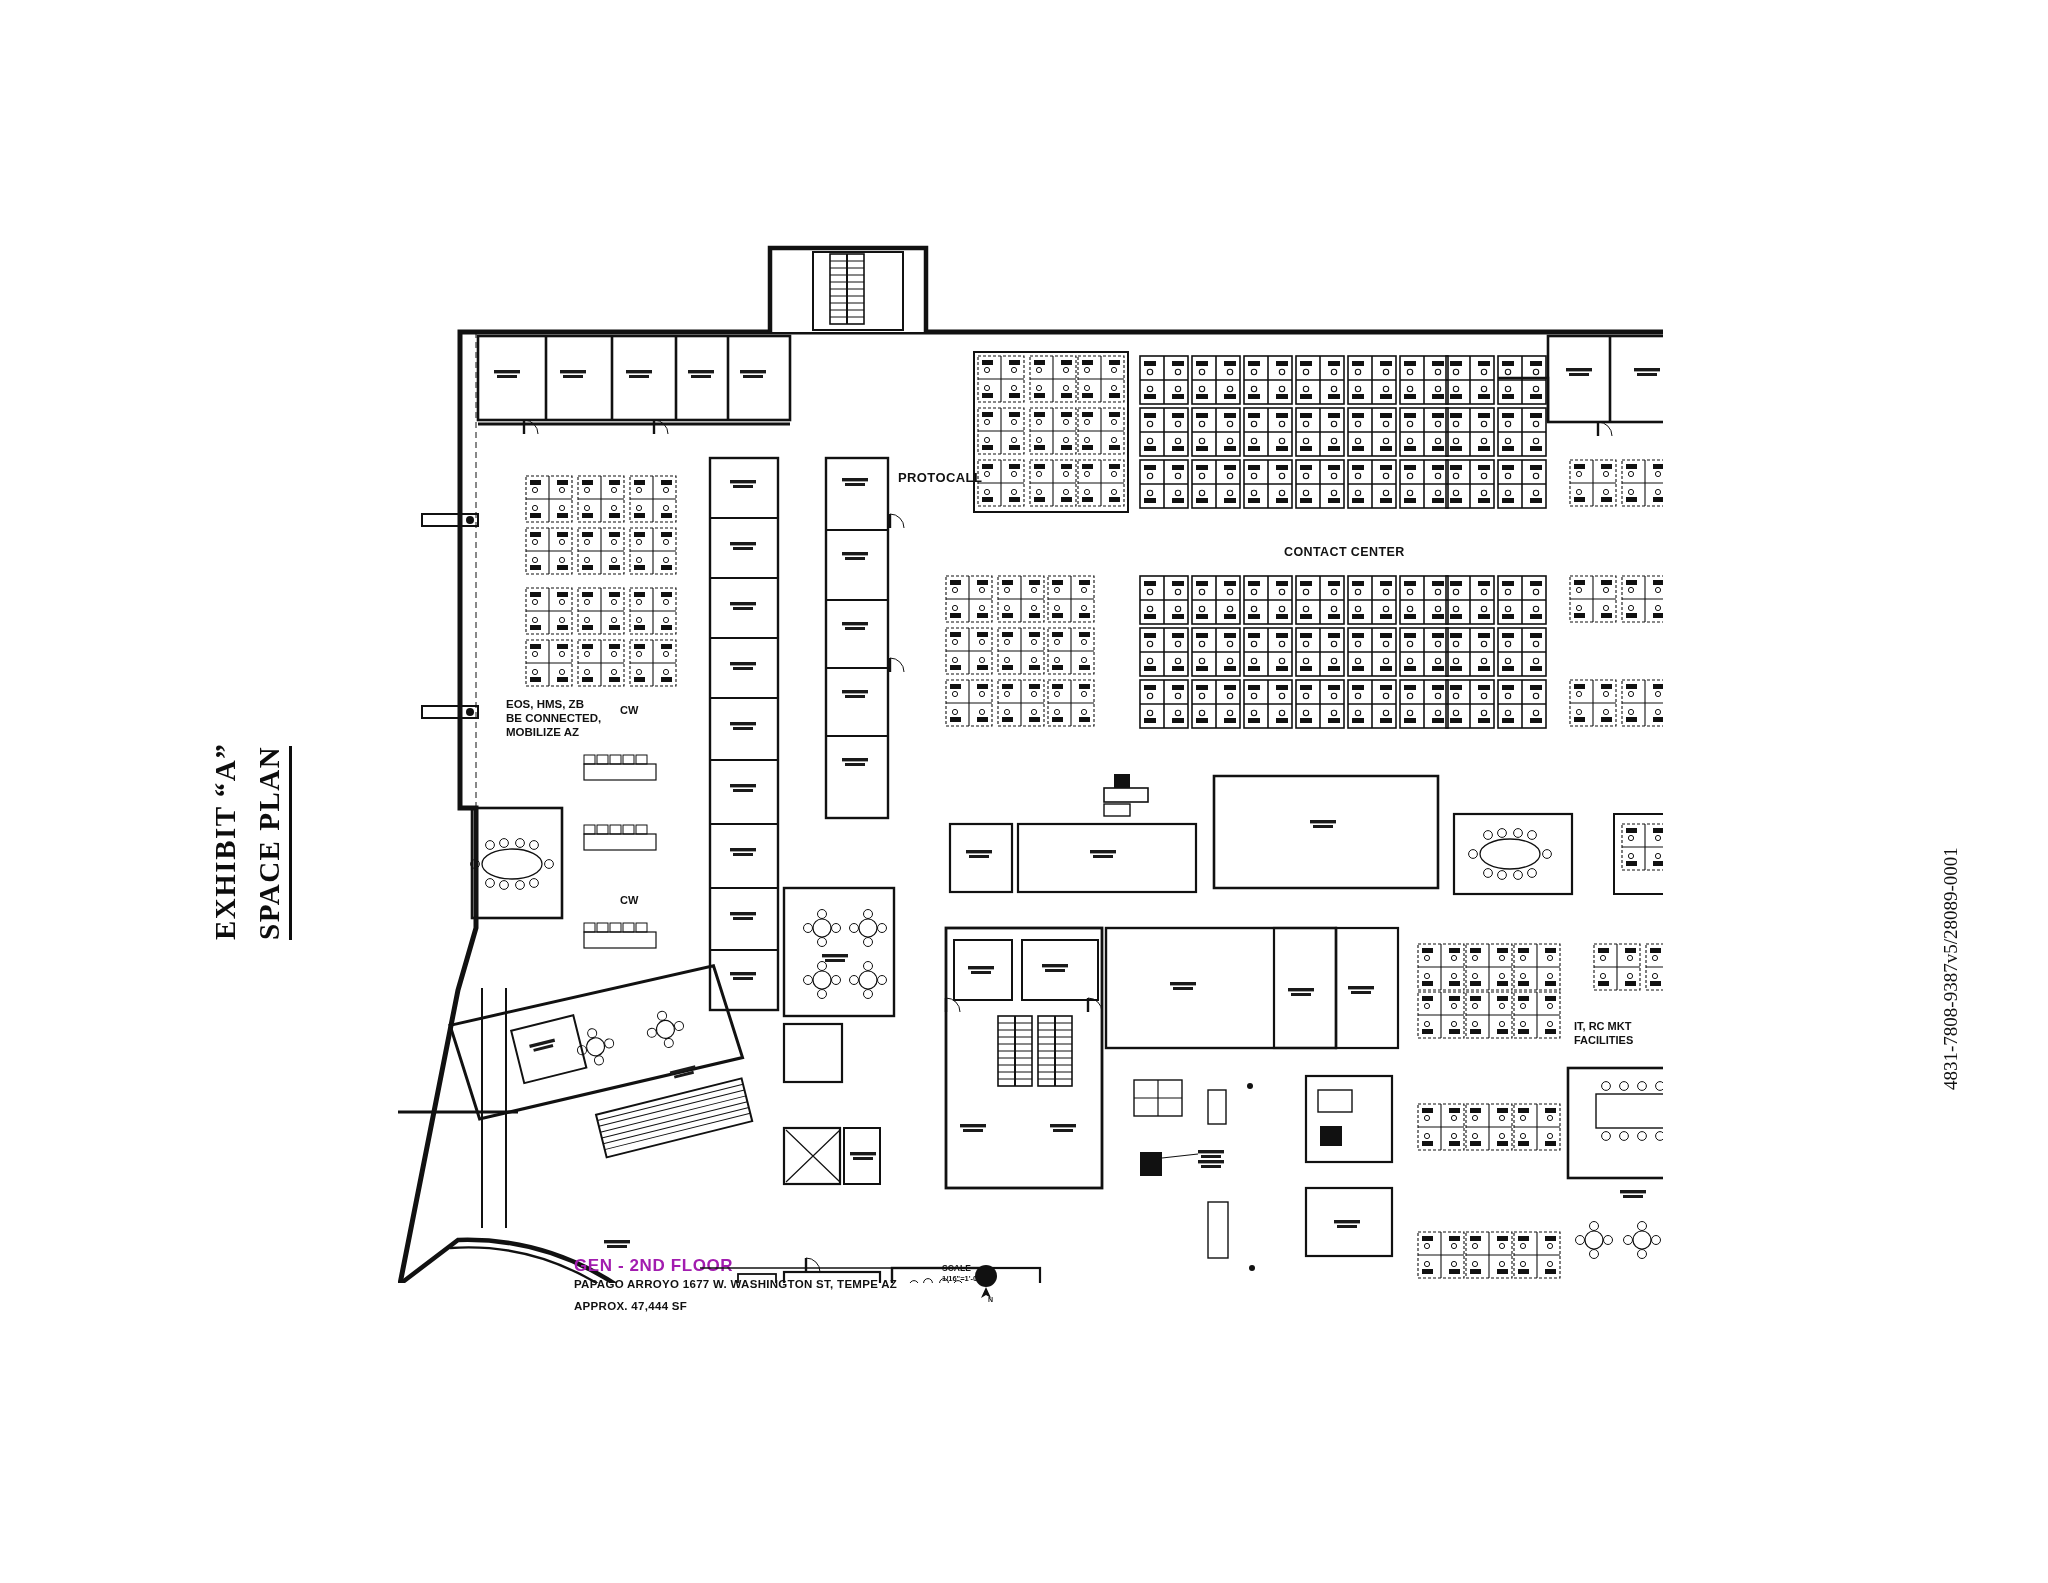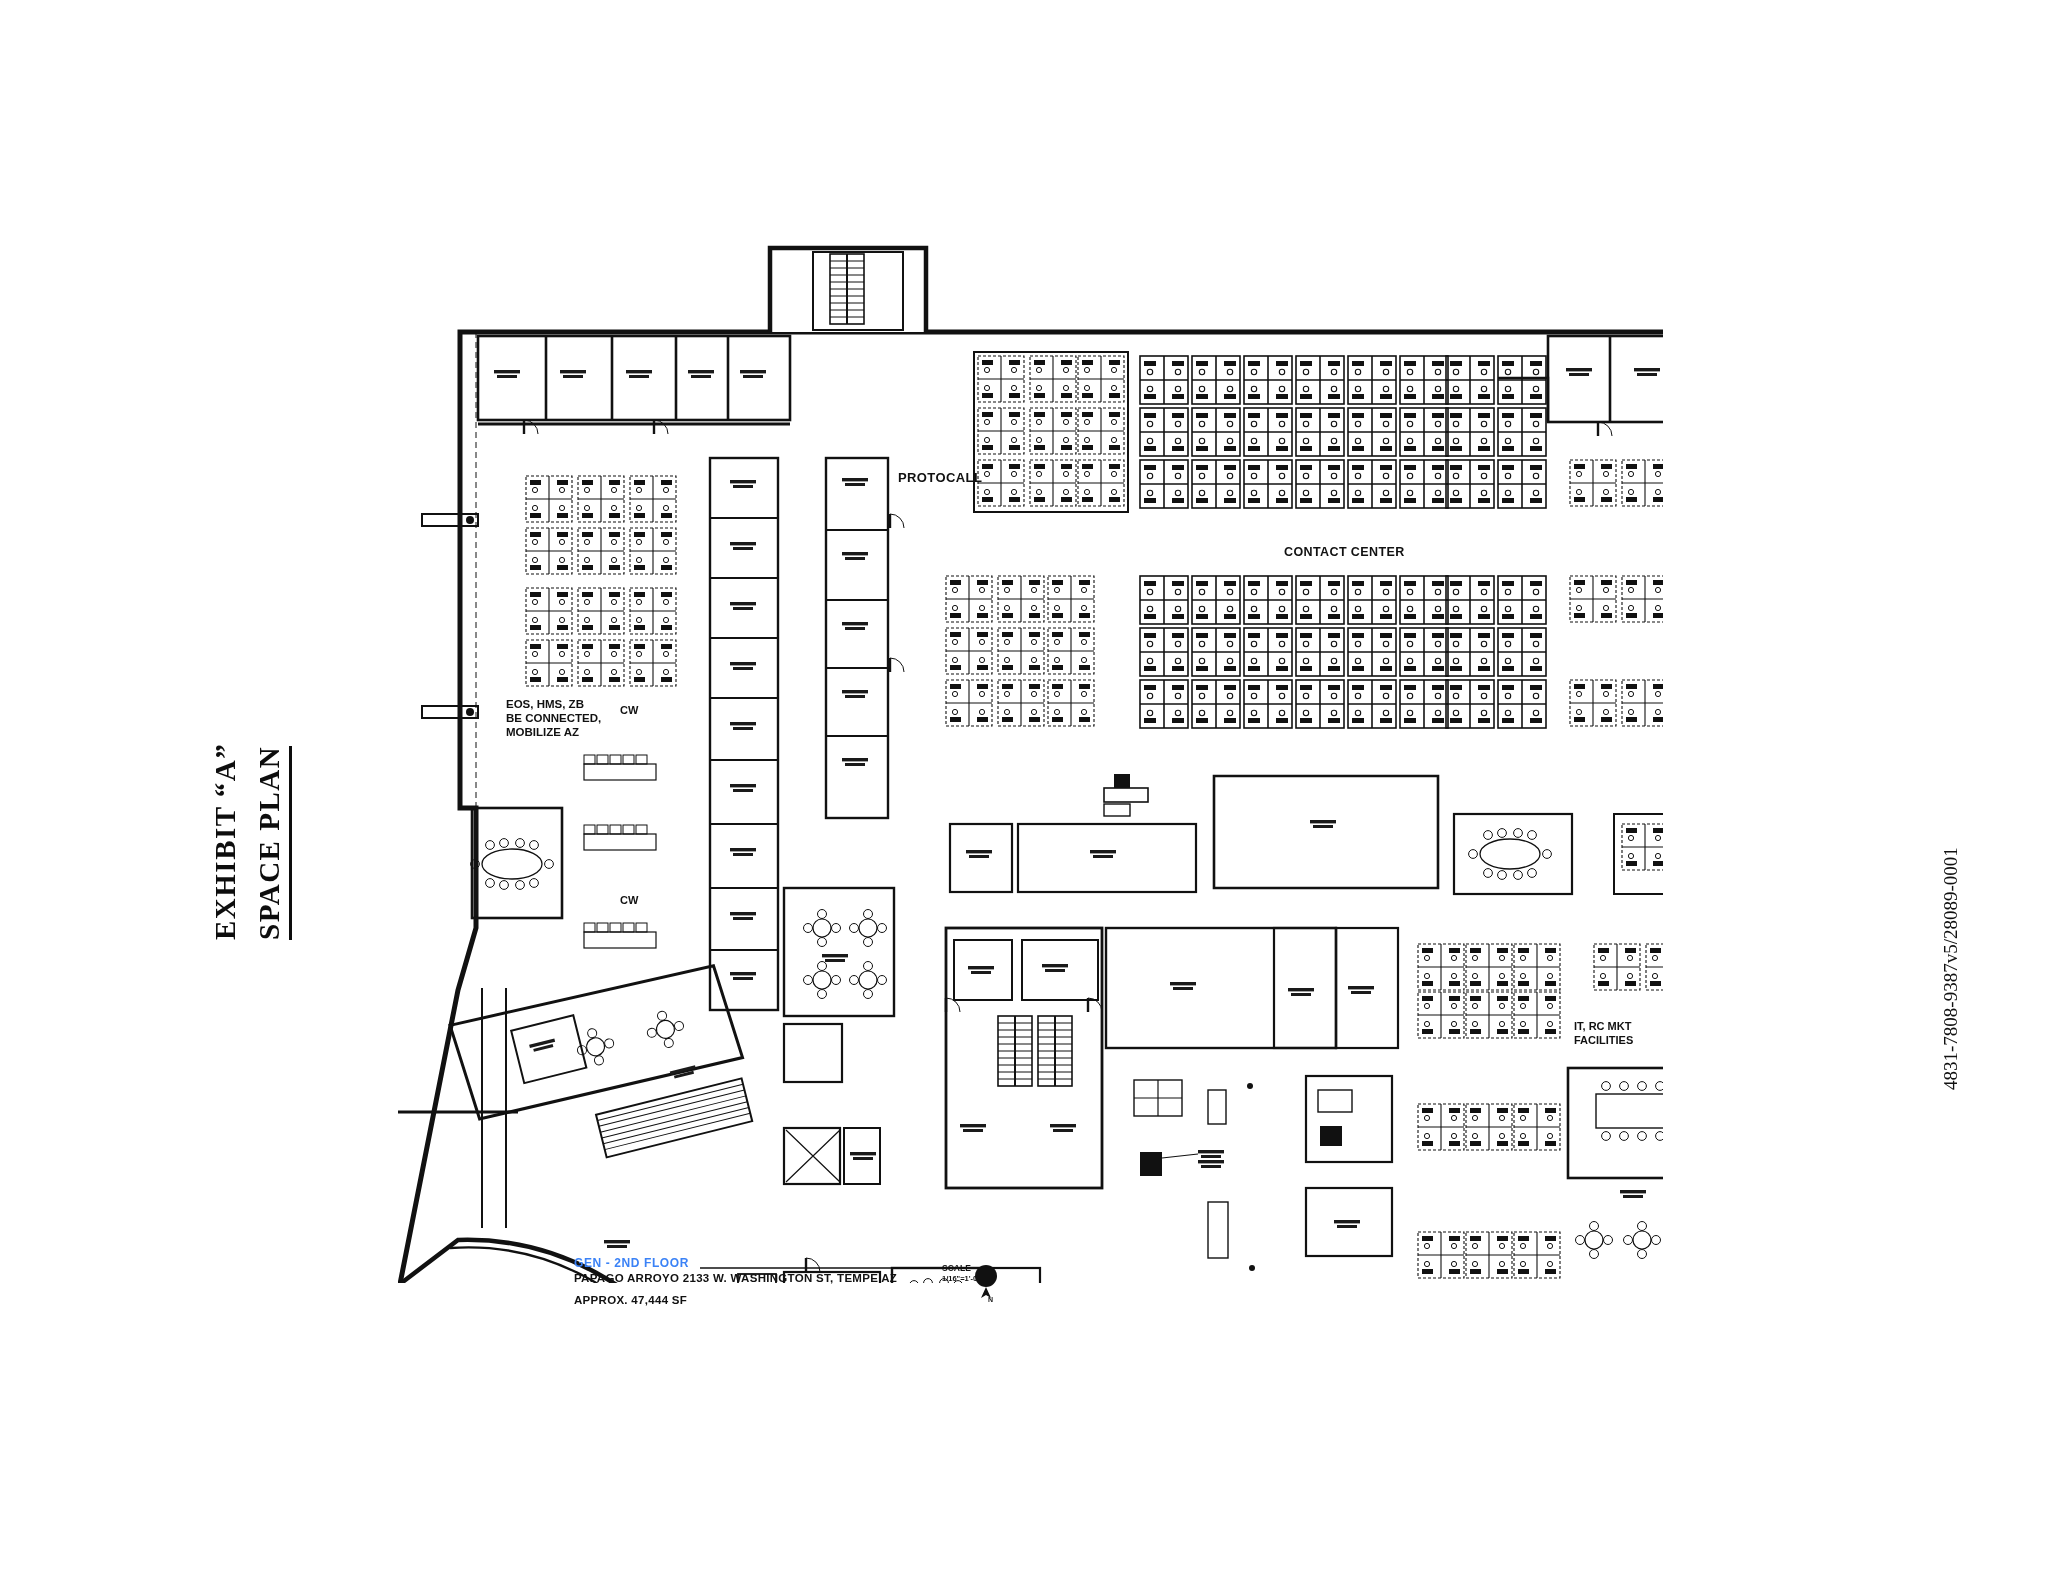--- a/index.html
+++ b/index.html
@@ -20,21 +20,21 @@
      transform-origin:left top;transform:rotate(-90deg);
      white-space:nowrap;font-family:"Liberation Serif",serif;
      font-size:19px;color:#111;}
 
   
   #plan-wrap{position:absolute;left:398px;top:228px;width:1265px;height:1055px;}
   #plan-svg{display:block;width:1265px;height:1055px;}
 
   
   #title-block{position:absolute;left:574px;top:1256px;width:470px;}
-  #tb-floor{font-size:12px;font-weight:bold;color:#3b82f6;letter-spacing:.6px;
+  #tb-floor{font-size:17px;font-weight:bold;color:#a21caf;letter-spacing:.6px;
             font-family:"Liberation Sans",sans-serif;}
   #tb-address{font-size:11.5px;font-weight:bold;color:#111;letter-spacing:.3px;margin-top:2px;}
   #tb-area{font-size:11.5px;font-weight:bold;color:#111;letter-spacing:.3px;margin-top:10px;}
   #scale-bar{position:absolute;left:700px;top:1262px;width:300px;height:44px;}
 </style>
 </head>
 <body>
 
 <div id="exhibit-titles">
   <div class="vtitle" id="exhibit-a-title">EXHIBIT “A”</div>
@@ -682,21 +682,21 @@
   <text x="108" y="480" font-family="Liberation Sans, sans-serif" font-size="11.5" font-weight="bold" fill="#111">EOS, HMS, ZB</text>
   <text x="108" y="494" font-family="Liberation Sans, sans-serif" font-size="11.5" font-weight="bold" fill="#111">BE CONNECTED,</text>
   <text x="108" y="508" font-family="Liberation Sans, sans-serif" font-size="11.5" font-weight="bold" fill="#111">MOBILIZE AZ</text>
   <text x="222" y="486" font-family="Liberation Sans, sans-serif" font-size="11" font-weight="bold" fill="#111">CW</text>
   <text x="222" y="676" font-family="Liberation Sans, sans-serif" font-size="11" font-weight="bold" fill="#111">CW</text>
 </svg>
 </div>
 
 <div id="title-block">
   <div id="tb-floor">GEN - 2ND FLOOR</div>
-  <div id="tb-address">PAPAGO ARROYO   2133 W. WASHINGTON ST, TEMPE AZ</div>
+  <div id="tb-address">PAPAGO ARROYO   1677 W. WASHINGTON ST, TEMPE AZ</div>
   <div id="tb-area">APPROX. 47,444 SF</div>
 </div>
 
 <svg id="scale-bar" viewBox="0 0 300 44" xmlns="http://www.w3.org/2000/svg">
   <line x1="0" y1="6" x2="240" y2="6" stroke="#111" stroke-width="1.4"></line>
   <text x="242" y="9" font-family="Liberation Sans, sans-serif" font-size="8.5" font-weight="bold" fill="#111">SCALE</text>
   <text x="242" y="19" font-family="Liberation Sans, sans-serif" font-size="7.5" font-weight="bold" fill="#111">1/16"=1'-0"</text>
   <g>
     <circle cx="286" cy="14" r="11" fill="#111"></circle>
     <path d="M286,25 L281,36 L286,33 L291,36 Z" fill="#111"></path>

